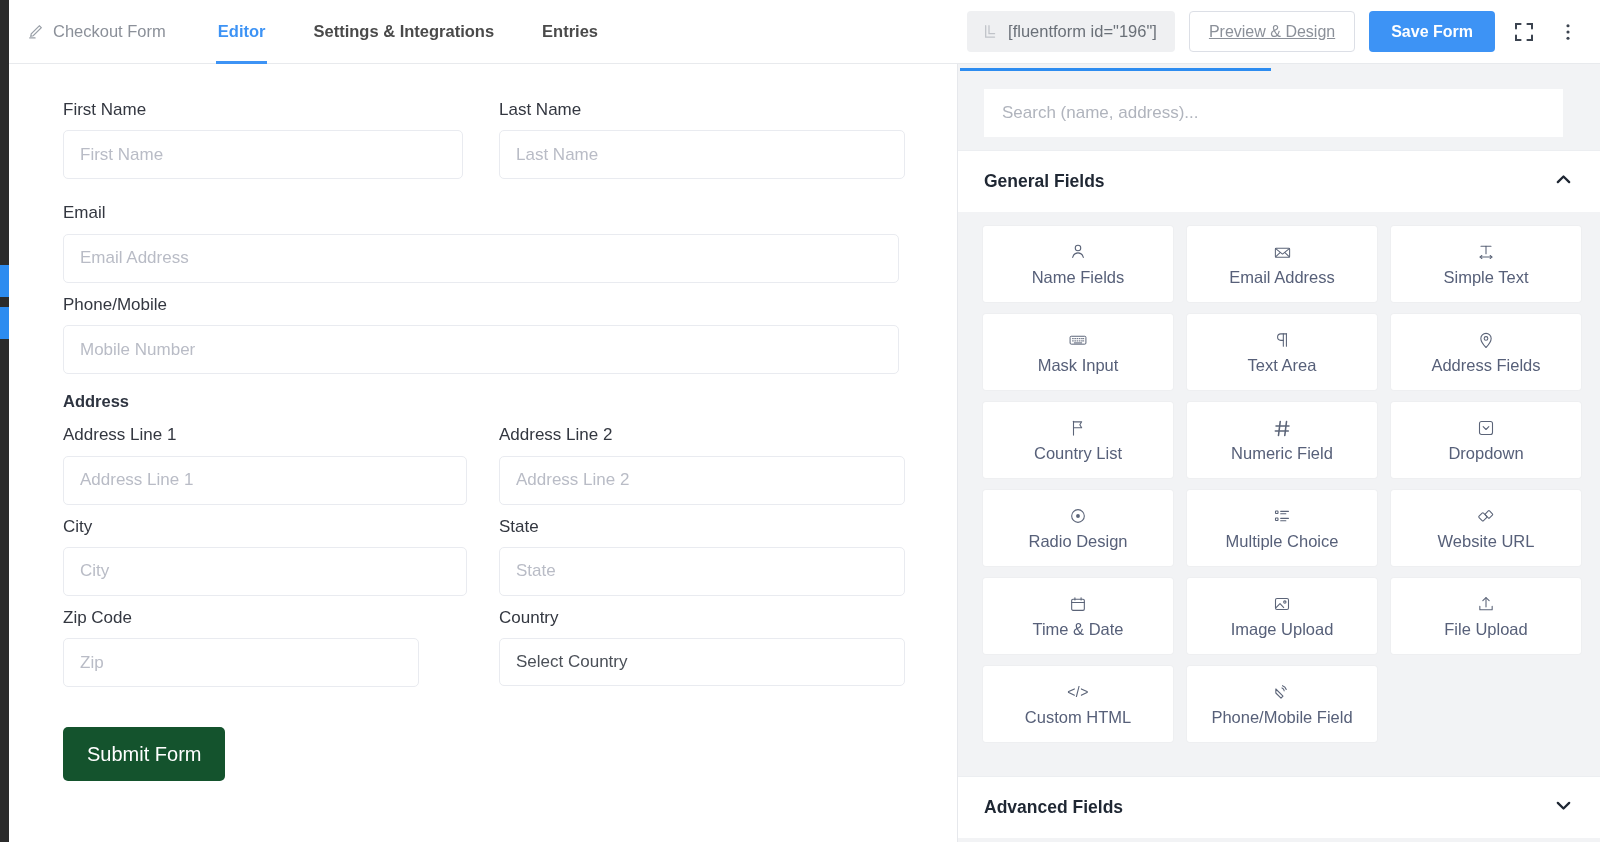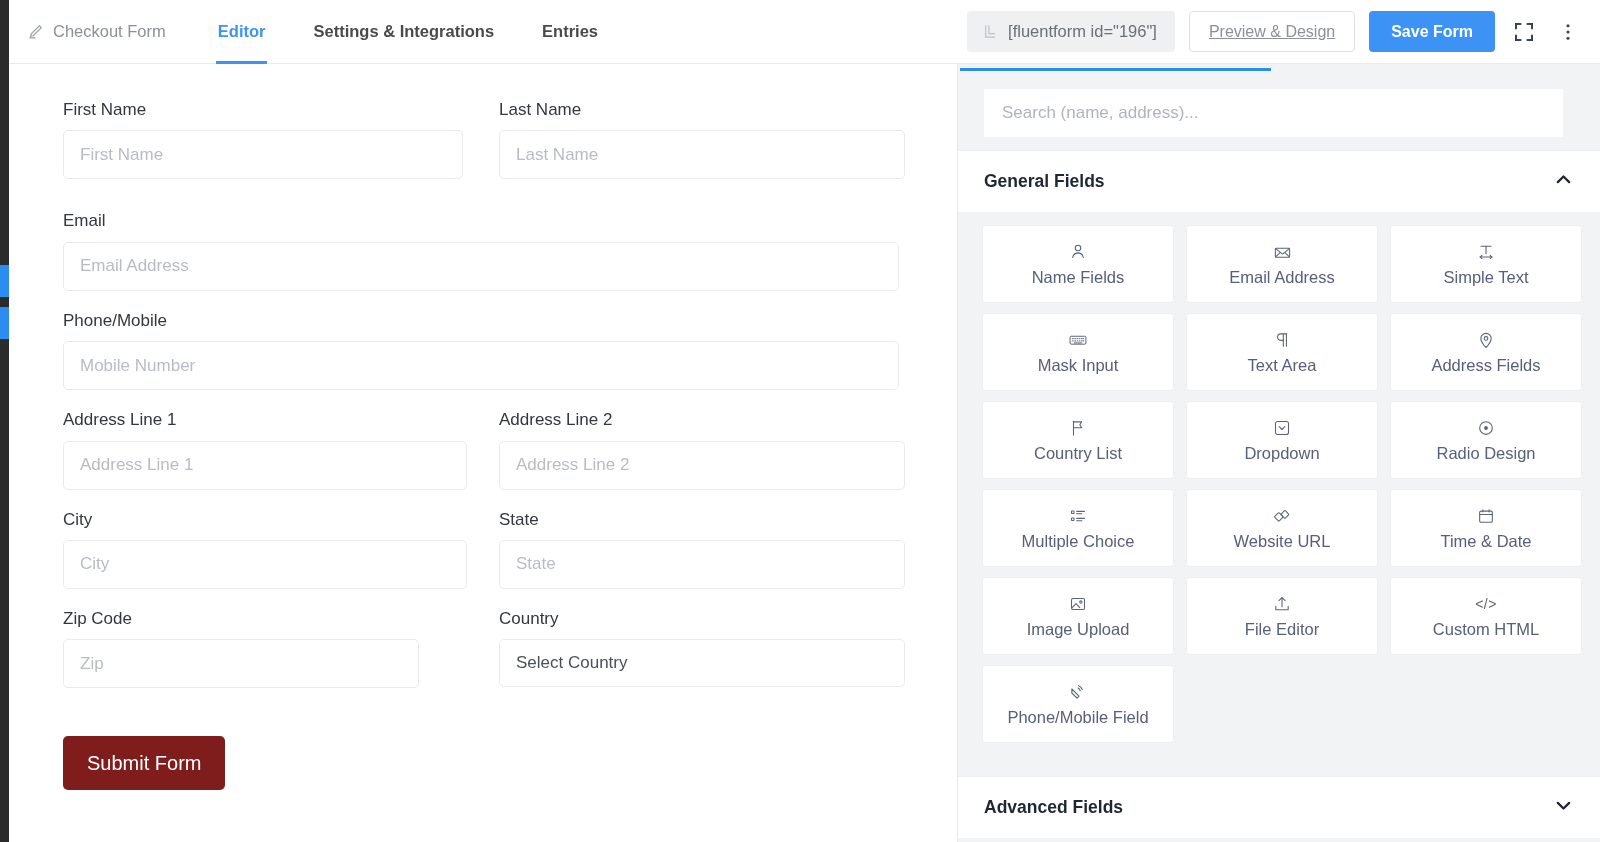--- a/index.html
+++ b/index.html
@@ -143,36 +143,36 @@
     border-radius: 5px;
     background: #fff;
     font-size: 17px;
     color: #b9bcc6;
     font-family: "Liberation Sans", sans-serif;
     padding: 0 16px;
     outline: none;
     display: flex; align-items: center;
   }
   .f-input.filled { color: #4b5058; }
-  .f-block { margin-bottom: 20px; }
+  .f-block { margin-bottom: 12px; }
 
   .section-title {
     font-size: 16.5px;
     font-weight: 700;
     color: #2e3440;
     margin: 18px 0 14px 0;
   }
 
   #submit-btn {
     margin: 28px 0 0 0;
     height: 54px;
     padding: 0 24px;
     border: none;
     border-radius: 5px;
-    background: #7f1d1d;
+    background: #14532d;
     color: #fff;
     font-size: 20px;
     font-family: "Liberation Sans", sans-serif;
     cursor: pointer;
   }
 
   
   #panel {
     position: absolute; left: 958px; top: 64px;
     width: 642px; height: 778px;
@@ -343,20 +343,21 @@
       <div class="f-input" style="width:836px">Email Address</div>
     </div>
 
     
     <div class="f-block" style="margin-top:12px">
       <span class="f-label">Phone/Mobile</span>
       <div class="f-input" style="width:836px">Mobile Number</div>
     </div>
 
     
+    <div class="section-title">Address</div>
 
     <div class="row">
       <div class="col f-block">
         <span class="f-label">Address Line 1</span>
         <div class="f-input" style="width:404px">Address Line 1</div>
       </div>
       <div class="gap"></div>
       <div class="col f-block">
         <span class="f-label">Address Line 2</span>
         <div class="f-input">Address Line 2</div>
@@ -482,20 +483,31 @@
       <div class="fcard">
         <span class="ico">
           <svg viewBox="0 0 24 24" width="20" height="20" fill="none" stroke="#5b6478" stroke-width="1.3" stroke-linejoin="round" stroke-linecap="round">
             <path d="M6.6 4 V20.5"></path>
               <path d="M6.6 4.6 H16.4 L14.2 8.1 L16.4 11.6 H6.6"></path>
           </svg>
         </span>
         <span class="lbl">Country List</span>
       </div>
 
+      <div class="fcard">
+        <span class="ico">
+          <svg viewBox="0 0 24 24" width="21" height="21" fill="none" stroke="#5b6478" stroke-width="1.8" stroke-linecap="round">
+            <path d="M9.4 4 L7.4 20"></path>
+              <path d="M16.6 4 L14.6 20"></path>
+            <path d="M4.6 9.2 H19.4"></path>
+              <path d="M3.8 14.8 H18.6"></path>
+          </svg>
+        </span>
+        <span class="lbl">Numeric Field</span>
+      </div>
 
       <div class="fcard">
         <span class="ico">
           <svg viewBox="0 0 24 24" width="20" height="20" fill="none" stroke="#5b6478" stroke-width="1.3" stroke-linejoin="round" stroke-linecap="round">
             <rect x="4.2" y="4.2" width="15.6" height="15.6" rx="2.4"></rect>
             <path d="M8.6 10.4 L12 13.8 L15.4 10.4"></path>
           </svg>
         </span>
         <span class="lbl">Dropdown</span>
       </div>
@@ -559,21 +571,21 @@
       </div>
 
       <div class="fcard">
         <span class="ico">
           <svg viewBox="0 0 24 24" width="20" height="20" fill="none" stroke="#5b6478" stroke-width="1.3" stroke-linecap="round" stroke-linejoin="round">
             <path d="M12 15.4 V4.4"></path>
               <path d="M8.2 8 L12 4.3 L15.8 8"></path>
             <path d="M4.6 14.6 V18.8 H19.4 V14.6"></path>
           </svg>
         </span>
-        <span class="lbl">File Editor</span>
+        <span class="lbl">File Upload</span>
       </div>
 
       <div class="fcard">
         <span class="ico">
           <span class="glyph small">&lt;/&gt;</span>
         </span>
         <span class="lbl">Custom HTML</span>
       </div>
 
       <div class="fcard">

